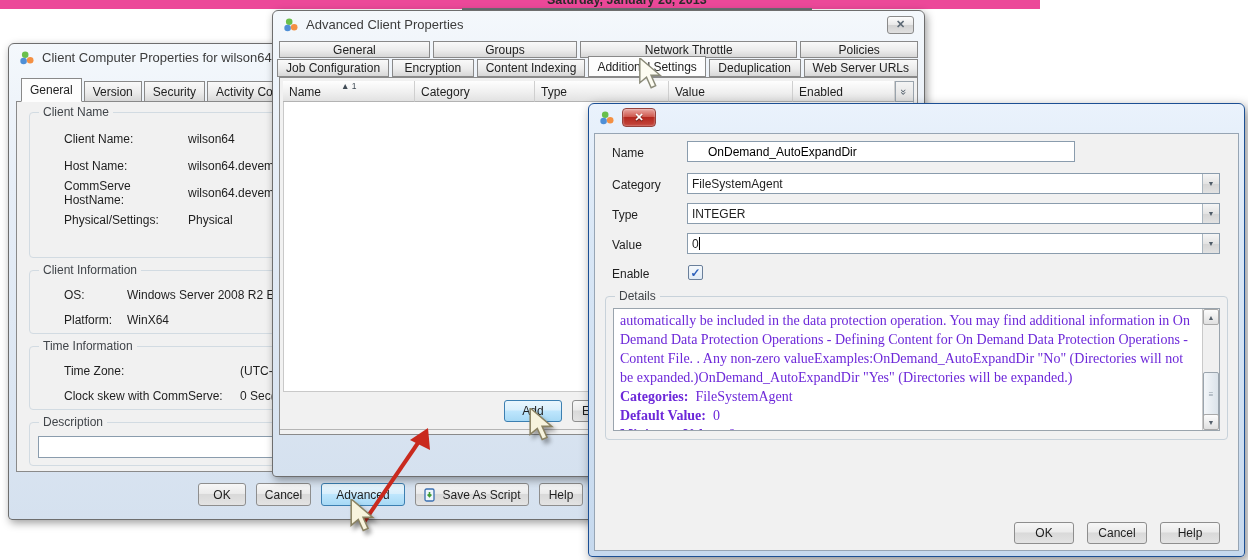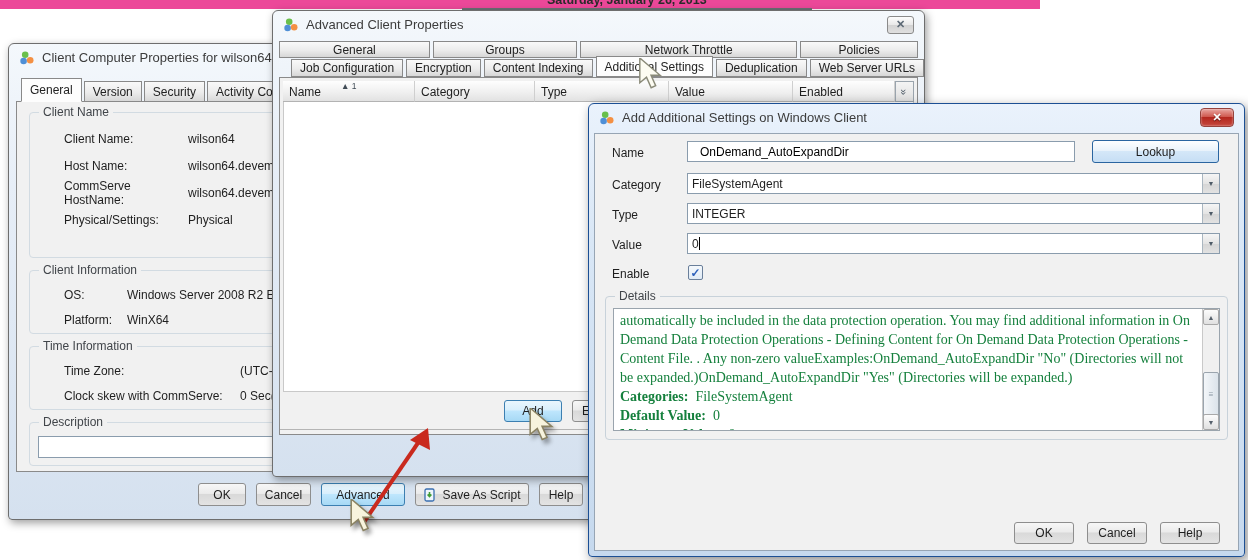--- a/index.html
+++ b/index.html
@@ -53,35 +53,35 @@
   .prow .plabel { flex:0 0 auto; color:#1e1e1e; }
   .prow .pvalue { white-space:nowrap; }
 
   
   .combo { position:absolute; display:flex; background:#fff; border:1px solid #8a9cad; height:21px; }
   .combo .ctext { flex:1; display:flex; align-items:center; padding-left:4px; white-space:nowrap; overflow:hidden; }
   .combo .carrow { flex:0 0 17px; display:flex; align-items:center; justify-content:center; font-size:7px;
                    color:#4d5a66; border-left:1px solid #aab6c0;
                    background:linear-gradient(#f5f5f5,#e4e4e4 50%,#d5d5d5 51%,#e2e2e2); }
   .textinput { position:absolute; background:#fff; border:1px solid #8a9cad; height:21px;
-               font-family:"Liberation Sans",sans-serif; font-size:12px; padding:0 12px; }
+               font-family:"Liberation Sans",sans-serif; font-size:12px; padding:0 20px; }
   .caret { display:inline-block; width:1px; height:13px; background:#000; vertical-align:-2px; }
 
   
   .thead { position:absolute; display:flex; }
   .th { position:relative; display:flex; align-items:flex-end; padding:0 0 2px 6px; height:21px;
         border-right:1px solid #cfcfcf; border-bottom:1px solid #b3b3b3; color:#1e1e1e;
         background:linear-gradient(#fefefe,#f0f0f0 55%,#e2e2e2); white-space:nowrap; overflow:hidden; }
   .sortbadge { position:absolute; left:58px; top:0; font-size:8.5px; color:#3f4a55; }
   .colchooser { width:19px; height:21px; border:1px solid #9aa4ad; display:flex; align-items:center; justify-content:center;
                 background:linear-gradient(#f4f4f4,#dfdfdf); color:#4d5a66; font-size:11px; }
   .colchooser span { transform:rotate(90deg); display:block; }
 
   
-  .details-text { font-family:"Liberation Serif", serif; font-size:14px; line-height:19px; color:#15803d; }
+  .details-text { font-family:"Liberation Serif", serif; font-size:14px; line-height:19px; color:#6d28d9; }
   .details-text b { font-weight:bold; }
   .sb { position:absolute; width:17px; background:#f0f0f0; border-left:1px solid #c9c9c9; }
   .sb-btn { position:absolute; left:0; width:16px; height:16px; border:1px solid #a8a8a8; border-radius:2px;
             background:linear-gradient(#fcfcfc,#e0e0e0); color:#55606b; font-size:7px;
             display:flex; align-items:center; justify-content:center; }
   .sb-thumb { position:absolute; left:0; width:16px; border:1px solid #9aa4ad; border-radius:2px;
               background:linear-gradient(90deg,#f3f6f9,#dbe3ea); display:flex; align-items:center; justify-content:center;
               color:#8a96a2; font-size:8px; letter-spacing:0; }
 
   
@@ -200,21 +200,21 @@
     <span class="title-text">Advanced Client Properties</span>
     <button class="close-gray">✕</button>
   </div>
 
   <div style="position:absolute; left:6px; right:6px; top:30px; display:flex; gap:3px; height:17px">
     <div class="tab" style="flex:100; height:17px">General</div>
     <div class="tab" style="flex:95; height:17px">Groups</div>
     <div class="tab" style="flex:150; height:17px">Network Throttle</div>
     <div class="tab" style="flex:75; height:17px">Policies</div>
   </div>
-  <div style="position:absolute; left:18px; right:6px; top:48px; display:flex; gap:3px; height:18px">
+  <div style="position:absolute; left:4px; right:6px; top:48px; display:flex; gap:3px; height:18px">
     <div class="tab" style="flex:120; height:18px">Job Configuration</div>
     <div class="tab" style="flex:82; height:18px">Encryption</div>
     <div class="tab" style="flex:115; height:18px">Content Indexing</div>
     <div class="tab active" style="flex:118; height:21px; margin-top:-3px">Additional Settings</div>
     <div class="tab" style="flex:95; height:18px">Deduplication</div>
     <div class="tab" style="flex:105; height:18px">Web Server URLs</div>
   </div>
 
   <div class="client" style="left:6px; right:6px; top:66px; height:358px; border-color:#8a8a8a">
     <div class="thead" style="left:3px; right:3px; top:3px">
@@ -237,28 +237,26 @@
   </div>
 </div>
 
 <div class="win active" style="left:588px; top:103px; width:657px; height:454px; z-index:30">
   <div class="titlebar">
     <svg class="app-icon" viewBox="0 0 16 16">
       <circle cx="6.2" cy="4.8" r="3.3" fill="#69bf4b"></circle>
         <circle cx="4.6" cy="11" r="3.3" fill="#4f8fd6"></circle>
         <circle cx="11.2" cy="10.2" r="3.3" fill="#f49043"></circle>
     </svg>
-    <span class="title-text">Add Additional Settings on Windows Client</span>
     <button class="close-red">✕</button>
   </div>
   <div class="client" style="left:5px; right:5px; top:29px; bottom:5px; background:#f1f1f1; border-color:#97a5b4">
 
     <span style="position:absolute; left:17px; top:12px">Name</span>
     <input class="textinput" style="left: 92px; top: 7px; width: 388px;" value="OnDemand_AutoExpandDir">
-    <button class="btn btn-def" style="position:absolute; left:497px; top:6px; width:127px">Lookup</button>
 
     <span style="position:absolute; left:17px; top:44px">Category</span>
     <div class="combo" style="left:92px; top:39px; width:533px">
       <span class="ctext">FileSystemAgent</span>
       <span class="carrow">▼</span>
     </div>
 
     <span style="position:absolute; left:17px; top:74px">Type</span>
     <div class="combo" style="left:92px; top:69px; width:533px">
       <span class="ctext">INTEGER</span>

